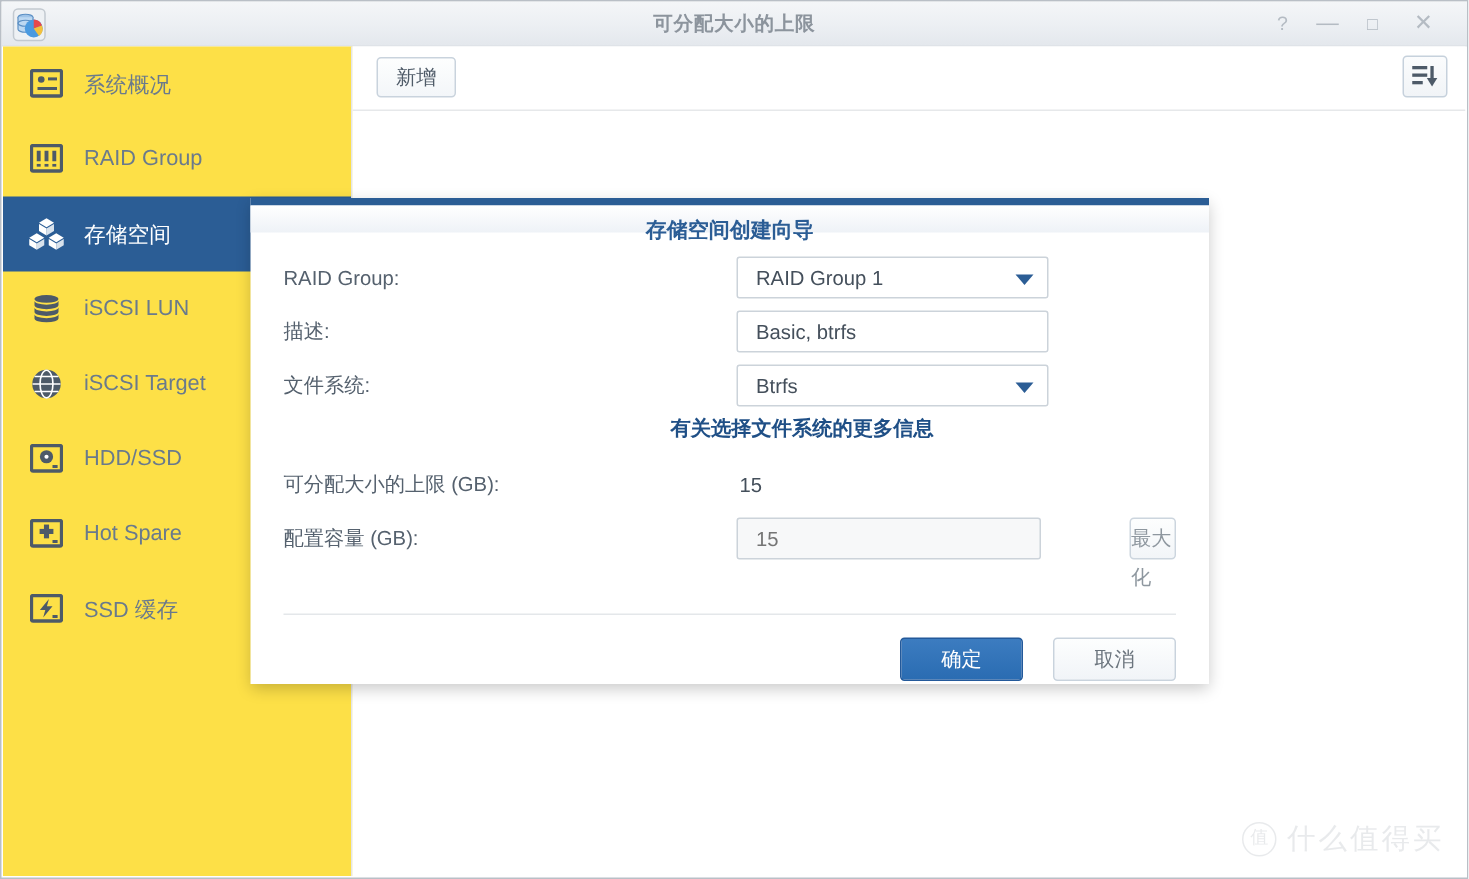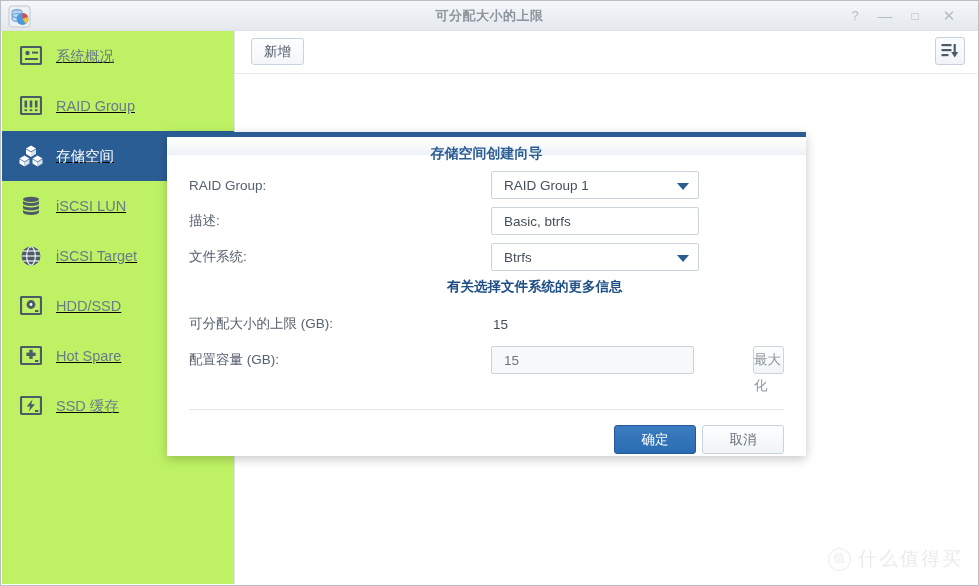--- a/index.html
+++ b/index.html
@@ -61,24 +61,23 @@
   #btn-help { right: 112px; }
   #btn-min  { right: 82px; font-size: 15px; }
   #btn-max  { right: 52px; font-size: 12px; }
   #btn-close{ right: 18px; font-size: 15px; }
 
   
   #sidebar {
     position: absolute;
     left: 1px; top: 30px;
     width: 233px; bottom: 1px;
-    background: #bef264;
+    background: #fde047;
     border-right: 1px solid #e3e5e8;
     box-sizing: border-box;
-    text-decoration: underline;
   }
   .nav-item {
     position: relative;
     height: 50px;
     display: flex;
     align-items: center;
     padding-left: 16px;
     box-sizing: border-box;
     cursor: default;
   }
@@ -272,21 +271,21 @@
     left: 22px; right: 22px;
     top: 277px;
     height: 1px;
     background: #e4e7ea;
   }
   #dialog-footer {
     position: absolute;
     right: 22px;
     top: 293px;
     display: flex;
-    gap: 6px;
+    gap: 20px;
   }
   .dlg-btn {
     height: 29px;
     min-width: 82px;
     padding: 0 14px;
     border-radius: 3px;
     font-size: 13.5px;
     line-height: 27px;
     text-align: center;
     box-sizing: border-box;

